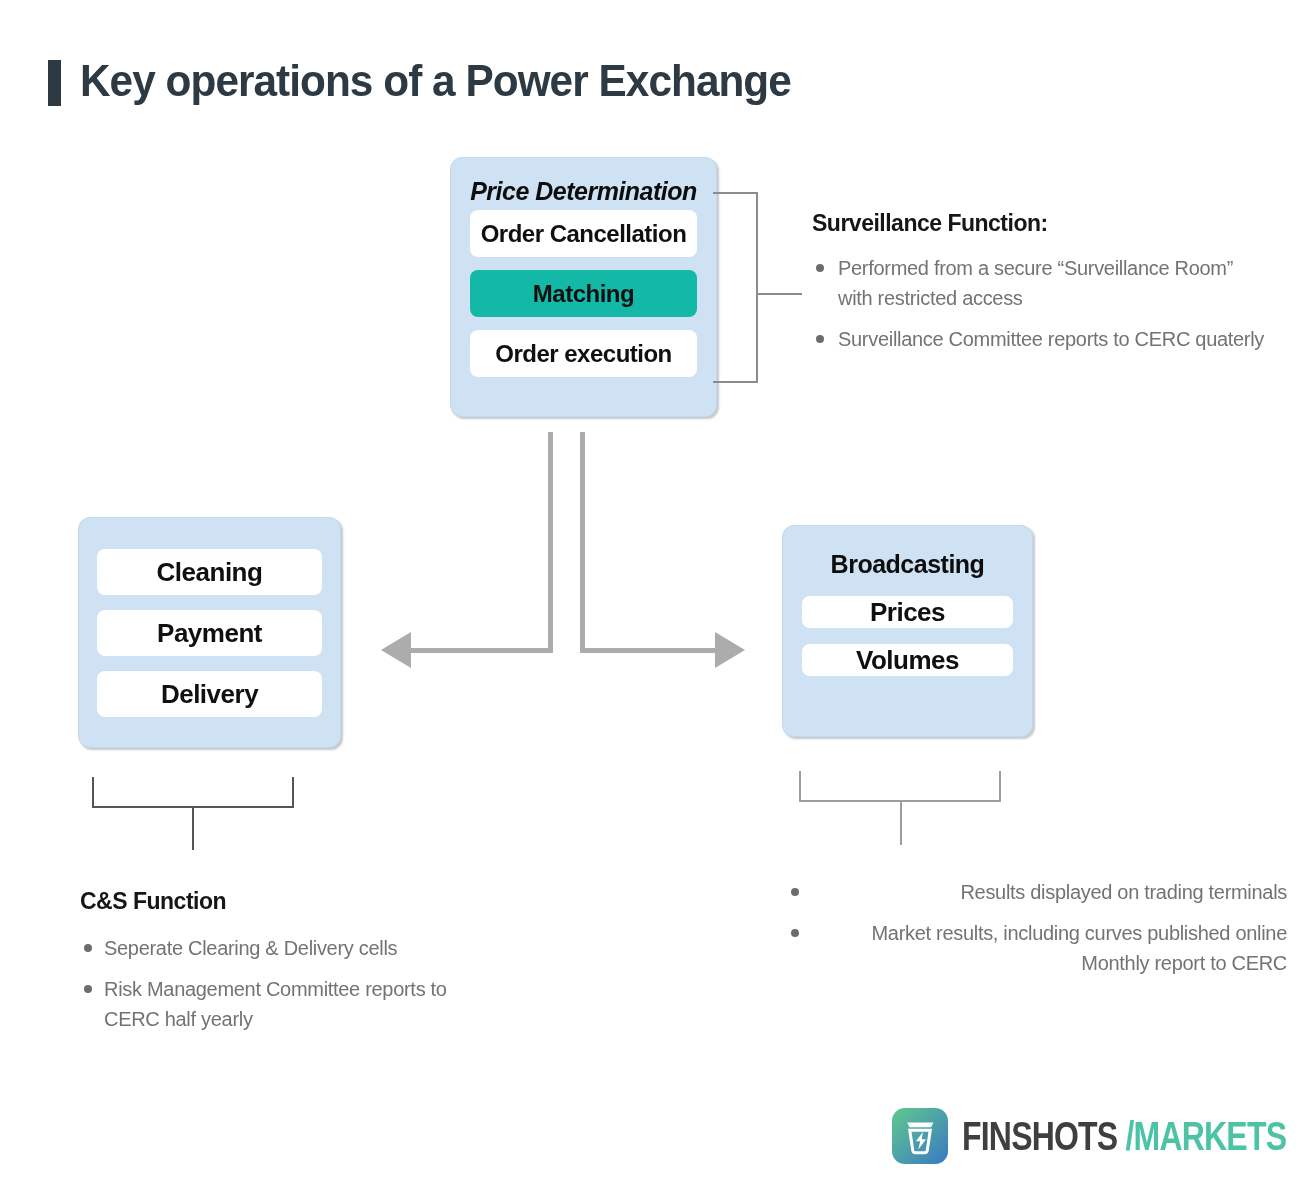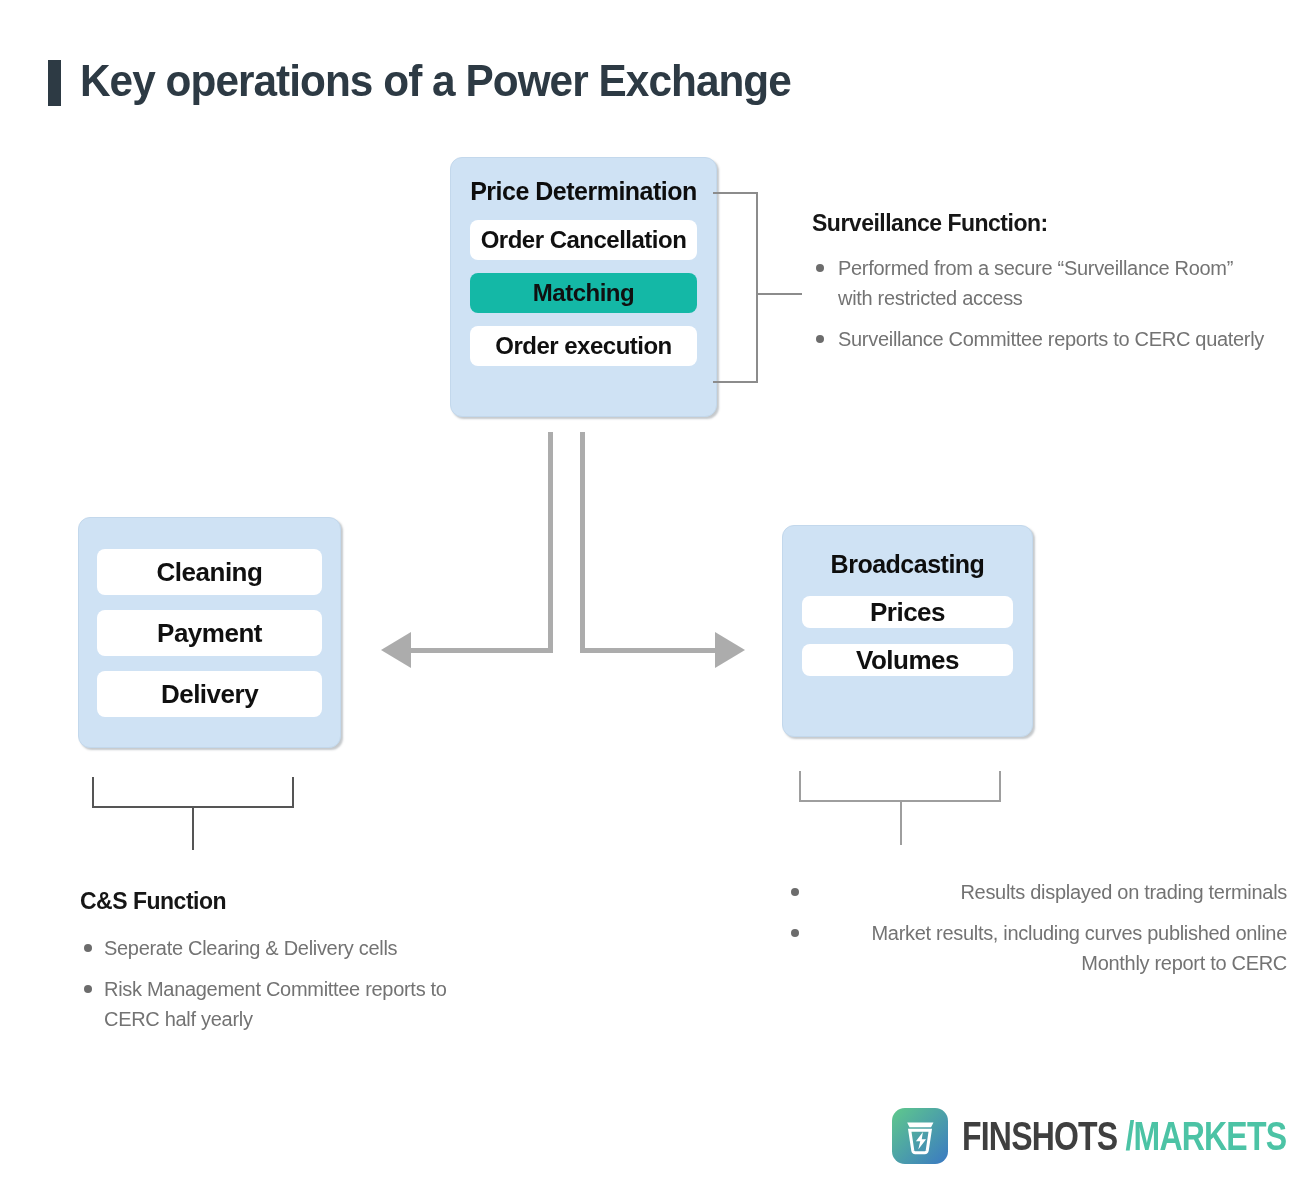--- a/index.html
+++ b/index.html
@@ -14,22 +14,22 @@
 
   
   .panel { position:absolute; background:#cfe2f4; border:1px solid #c3d8ec; border-radius:12px;
            box-shadow:2px 2px 2px rgba(90,100,110,0.35); }
   .panel-title { text-align:center; font-size:25px; font-weight:bold; color:#0d0d0d; letter-spacing:-0.5px; }
   .row { background:#ffffff; border-radius:8px; display:flex; align-items:center; justify-content:center;
          font-size:24px; font-weight:bold; color:#101010; letter-spacing:-0.5px; white-space:nowrap; }
   .row.highlight { background:#14b8a6; }
 
   .price-panel { left:450px; top:157px; width:267px; height:260px; padding:14px 19px 16px; }
-  .price-panel .panel-title { height:38px; line-height:38px; margin-bottom:10px; }
-  .price-panel .row { height:40px; margin-bottom:13px; }
+  .price-panel .panel-title { height:38px; line-height:38px; margin-bottom:0;font-style:italic; }
+  .price-panel .row { height:47px; margin-bottom:13px; }
 
   .clearing-panel { left:78px; top:517px; width:263px; height:231px; padding:31px 18px; }
   .clearing-panel .row { height:46px; margin-bottom:15px; font-size:26px; }
 
   .broadcast-panel { left:782px; top:525px; width:251px; height:212px; padding:20px 19px; }
   .broadcast-panel .panel-title { height:36px; line-height:36px; margin-bottom:14px; }
   .broadcast-panel .row { height:32px; margin-bottom:16px; font-size:26px; }
 
   
   .line { position:absolute; }

